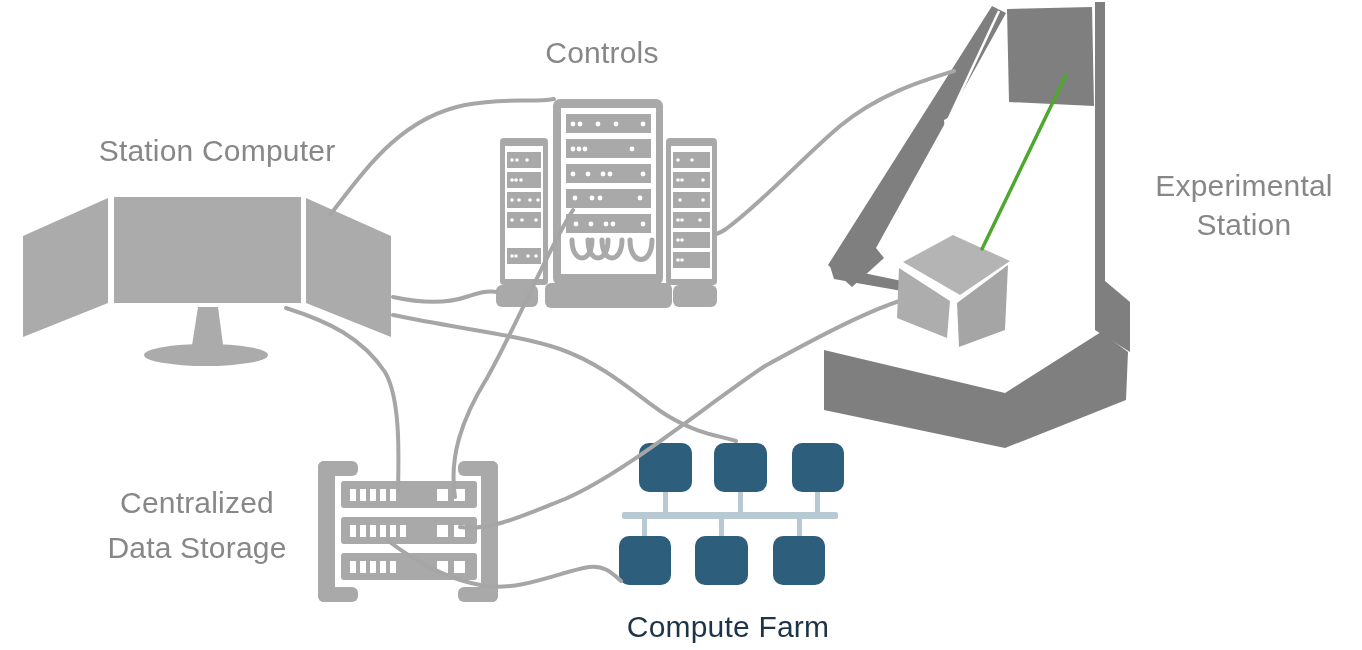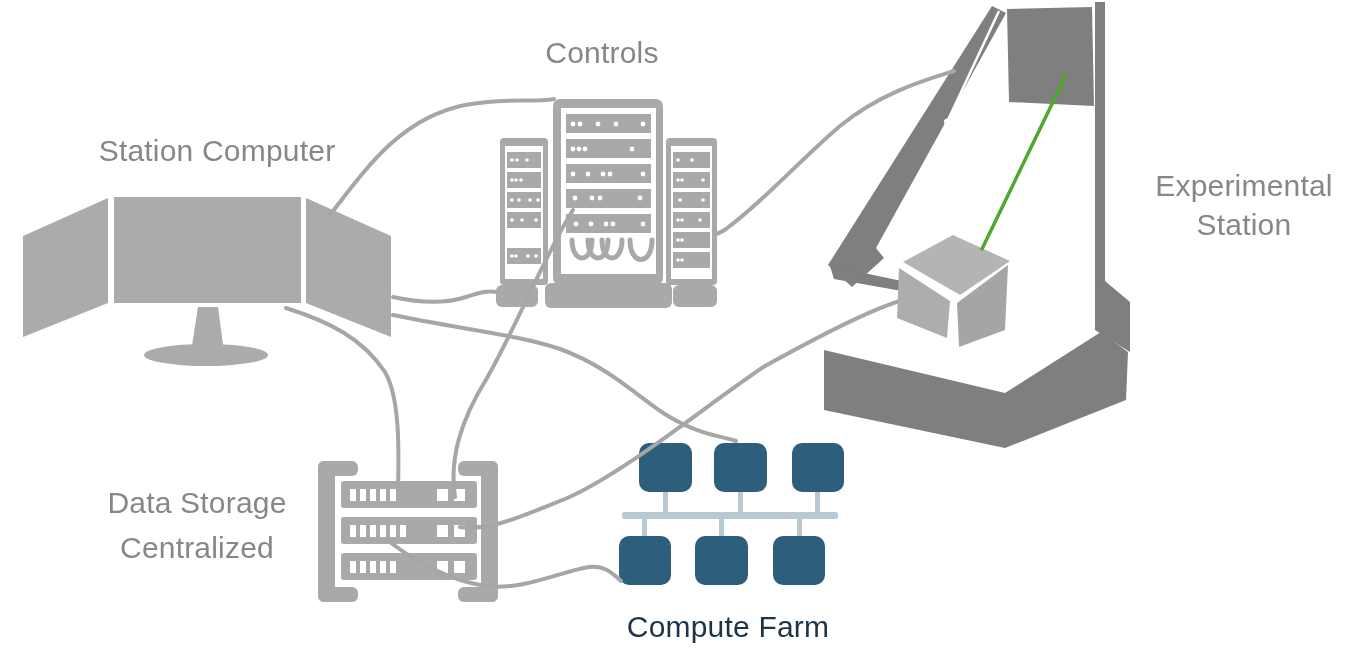--- a/index.html
+++ b/index.html
@@ -244,19 +244,19 @@
   <div class="diagram-label" style="left:67px; top:131px; width:300px;">Station Computer</div>
 
   <div class="diagram-label" style="left:527px; top:33px; width:150px;">Controls</div>
 
   <div class="diagram-label" style="left:1124px; top:166px; width:240px;">
     <span>Experimental</span>
     <span>Station</span>
   </div>
 
   <div class="diagram-label lbl-storage" style="left:87px; top:480px; width:220px;">
+    <span>Centralized</span>
     <span>Data Storage</span>
-    <span>Centralized</span>
   </div>
 
   <div class="diagram-label label-navy" style="left:608px; top:607px; width:240px;">Compute Farm</div>
 
 </div>
 
 </body></html>

